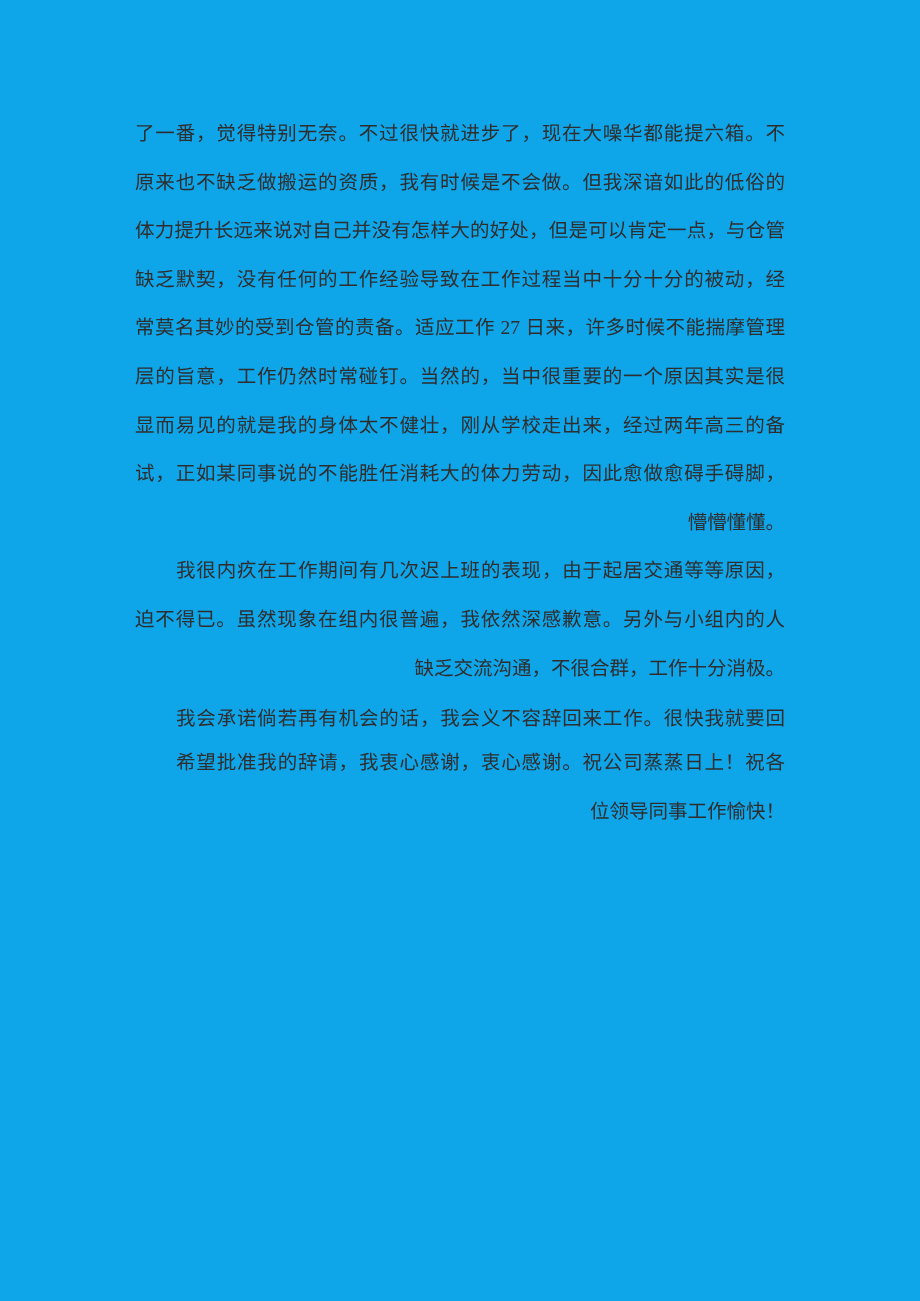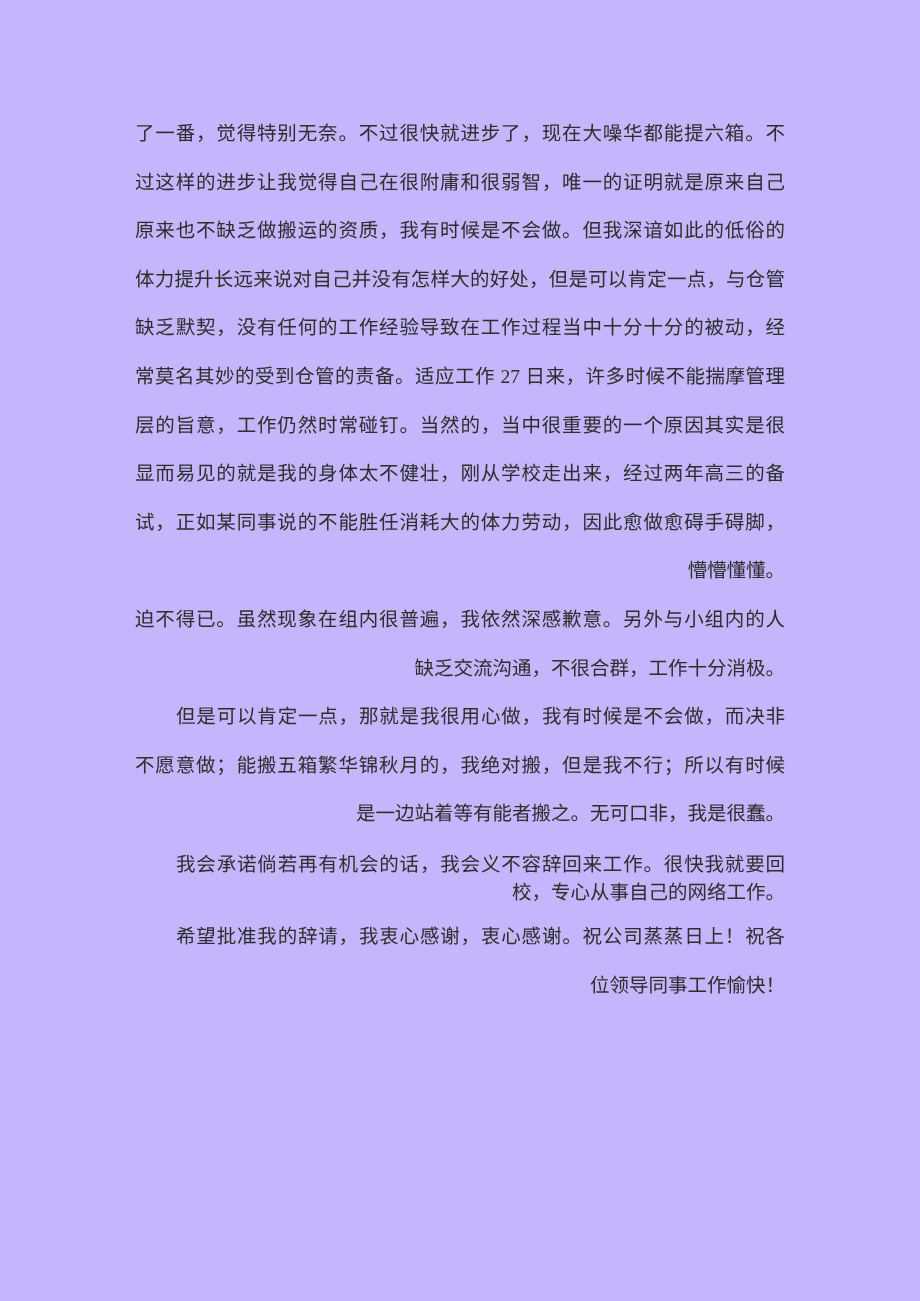--- a/index.html
+++ b/index.html
@@ -4,21 +4,21 @@
 <style>
   html, body {
     margin: 0;
     padding: 0;
     background: #ffffff;
   }
   .page {
     position: relative;
     width: 920px;
     height: 1301px;
-    background: #c4b5fd;
+    background: #0ea5e9;
     overflow: hidden;
     font-family: "Liberation Serif", serif;
     color: #2e2e2e;
   }
   .content {
     position: absolute;
     left: 135px;
     top: 110px;
     width: 650px;
     font-size: 19.5px;
@@ -55,46 +55,40 @@
   }
 </style>
 </head>
 <body>
 
 <div class="page">
   <div class="content">
 
     <section class="para">
       <div class="line full">了一番，觉得特别无奈。不过很快就进步了，现在大噪华都能提六箱。不</div>
-      <div class="line full">过这样的进步让我觉得自己在很附庸和很弱智，唯一的证明就是原来自己</div>
       <div class="line full">原来也不缺乏做搬运的资质，我有时候是不会做。但我深谙如此的低俗的</div>
       <div class="line full">体力提升长远来说对自己并没有怎样大的好处，但是可以肯定一点，与仓管</div>
       <div class="line full">缺乏默契，没有任何的工作经验导致在工作过程当中十分十分的被动，经</div>
       <div class="line full">常莫名其妙的受到仓管的责备。适应工作 27 日来，许多时候不能揣摩管理</div>
       <div class="line full">层的旨意，工作仍然时常碰钉。当然的，当中很重要的一个原因其实是很</div>
       <div class="line full">显而易见的就是我的身体太不健壮，刚从学校走出来，经过两年高三的备</div>
       <div class="line full">试，正如某同事说的不能胜任消耗大的体力劳动，因此愈做愈碍手碍脚，</div>
       <div class="line">懵懵懂懂。</div>
     </section>
 
 
     <section class="para">
+      <div class="line full indent">我很内疚在工作期间有几次迟上班的表现，由于起居交通等等原因，</div>
       <div class="line full">迫不得已。虽然现象在组内很普遍，我依然深感歉意。另外与小组内的人</div>
       <div class="line">缺乏交流沟通，不很合群，工作十分消极。</div>
     </section>
 
-    <section class="para">
-      <div class="line full indent">但是可以肯定一点，那就是我很用心做，我有时候是不会做，而决非</div>
-      <div class="line full">不愿意做；能搬五箱繁华锦秋月的，我绝对搬，但是我不行；所以有时候</div>
-      <div class="line">是一边站着等有能者搬之。无可口非，我是很蠢。</div>
-    </section>
 
     <section class="para para-tight">
       <div class="line full indent">我会承诺倘若再有机会的话，我会义不容辞回来工作。很快我就要回</div>
-      <div class="line">校，专心从事自己的网络工作。</div>
     </section>
 
     <section class="para para-after-tight">
       <div class="line full indent">希望批准我的辞请，我衷心感谢，衷心感谢。祝公司蒸蒸日上！祝各</div>
       <div class="line">位领导同事工作愉快！</div>
     </section>
 
   </div>
 </div>
 

